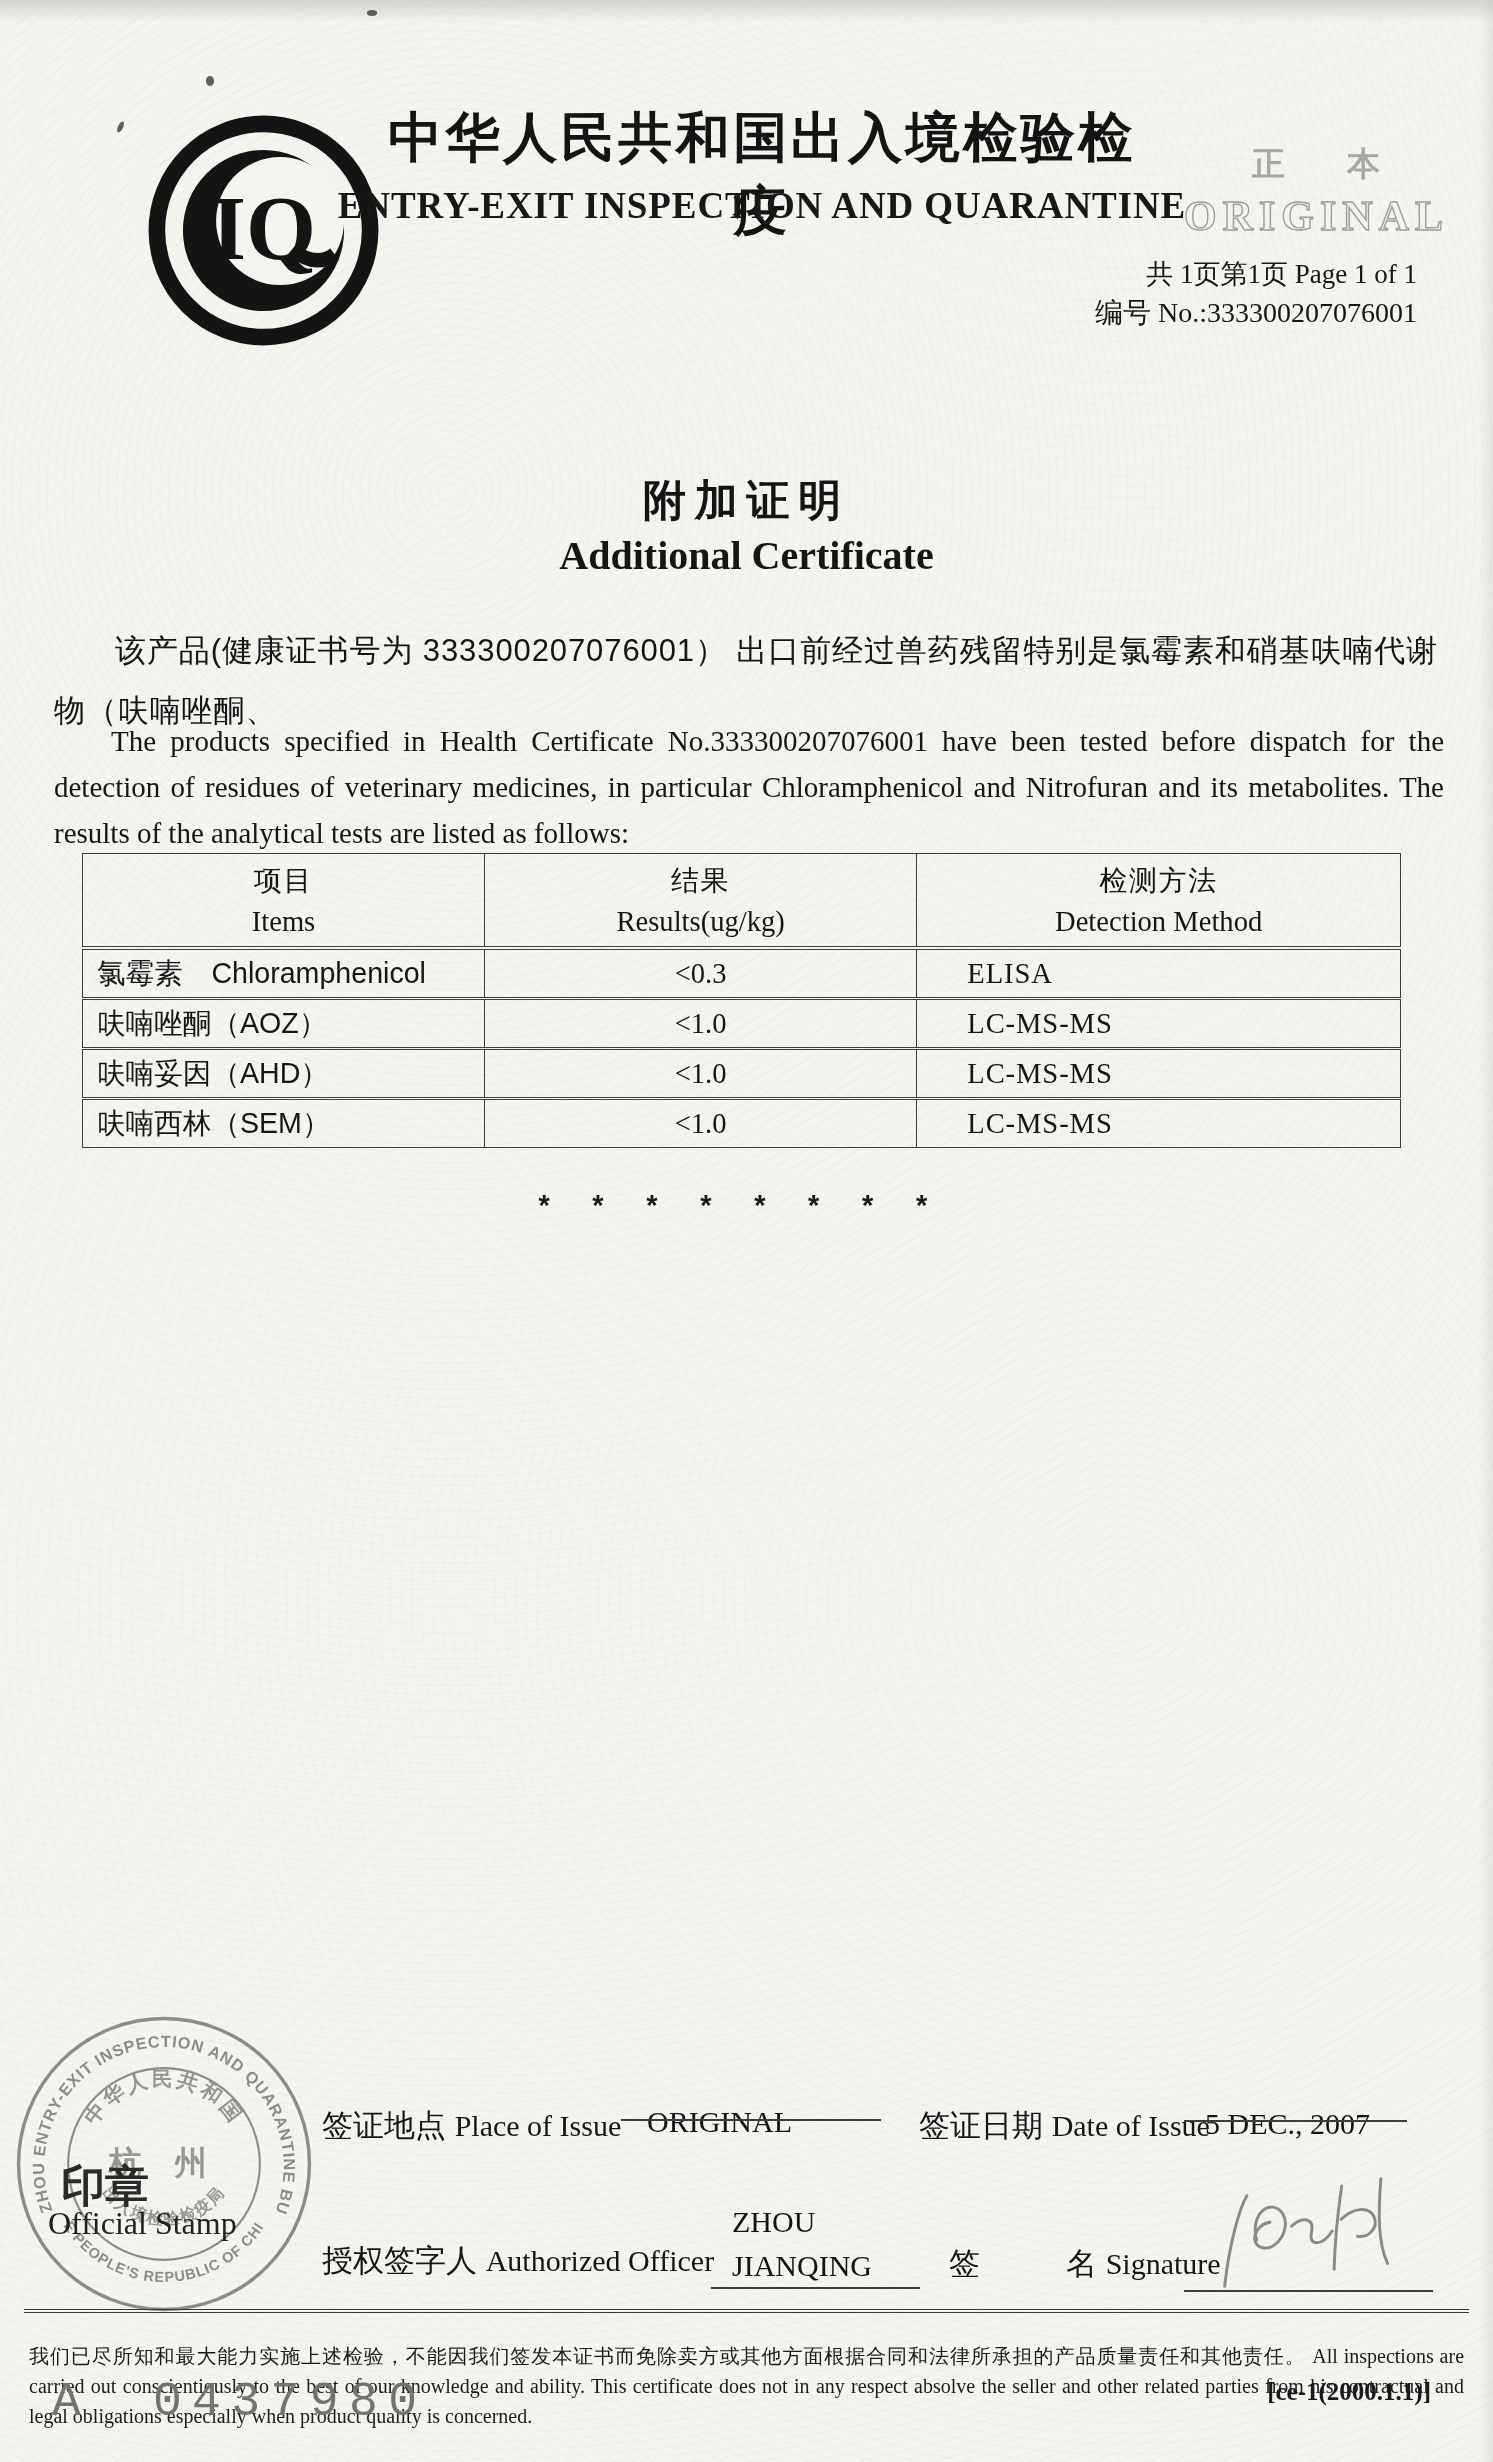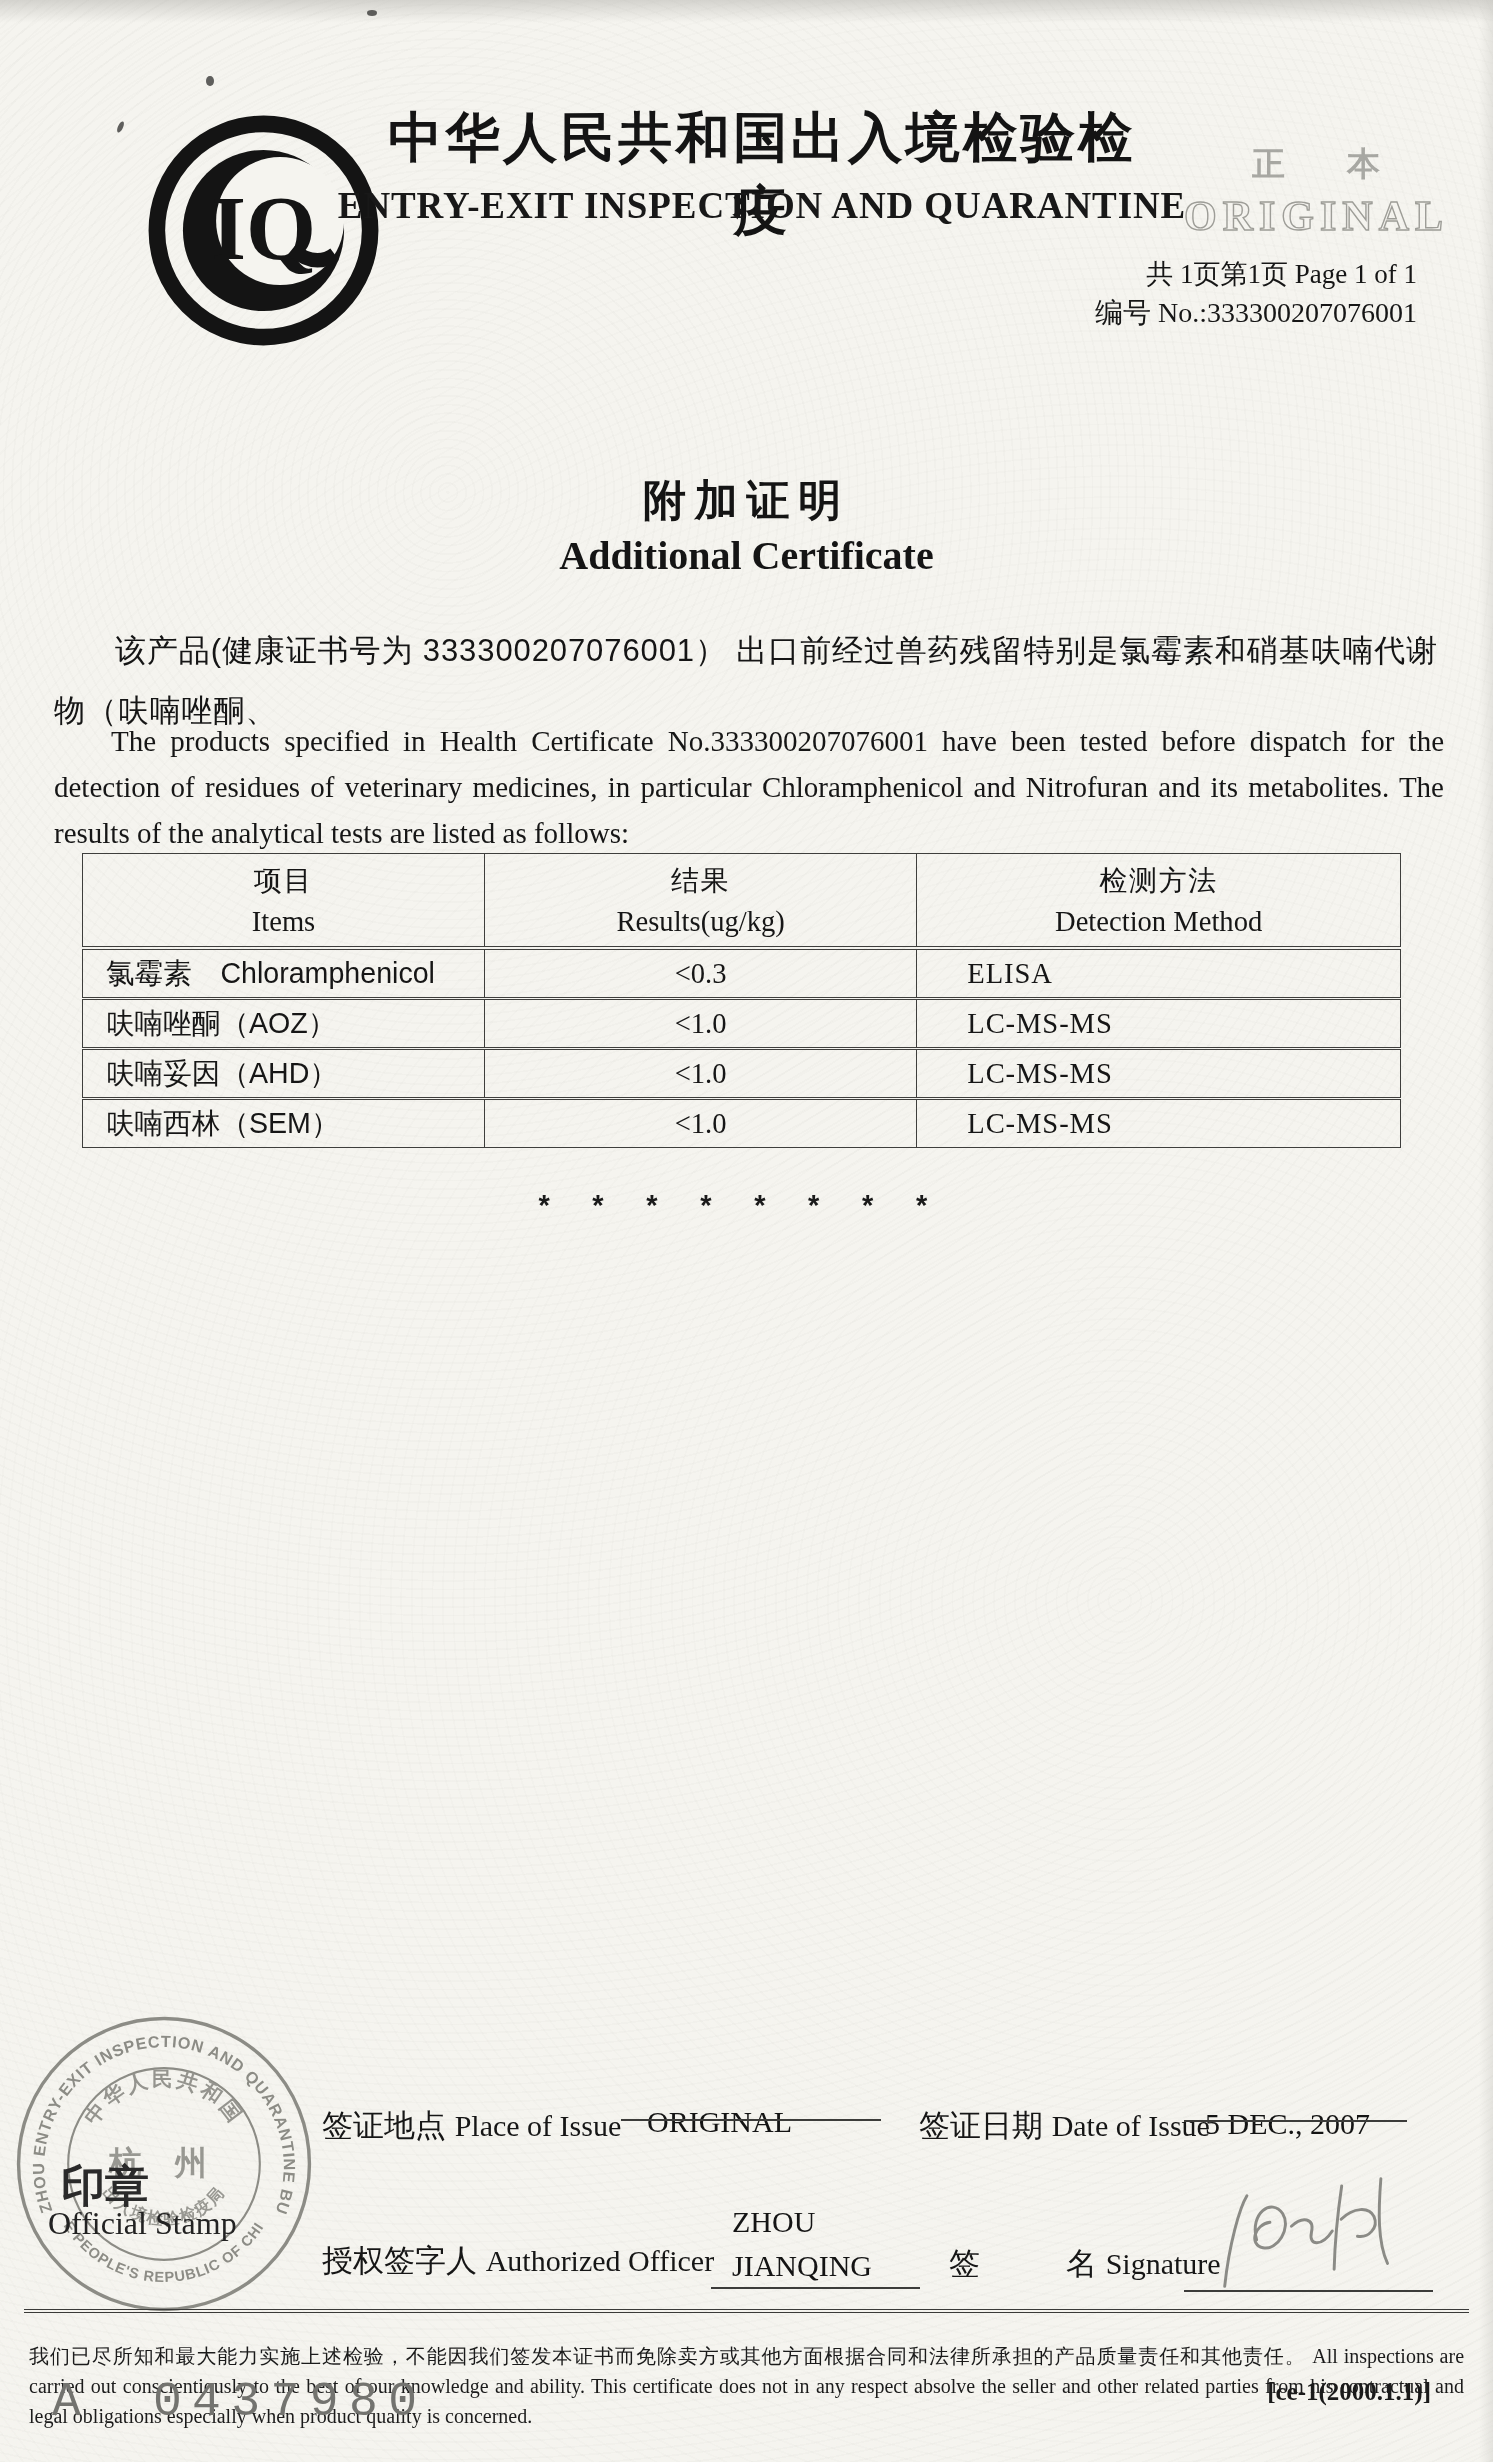--- a/index.html
+++ b/index.html
@@ -95,21 +95,21 @@
     color:#161616;
   }
   .results thead th{
     height:90px;vertical-align:middle;text-align:center;
     border-bottom:4.3px double #3e3e3c;
     font-weight:400;
   }
   .results thead .h-cn{display:block;font-size:28px;letter-spacing:1.7px;}
   .results thead .h-en{display:block;font-family:"Liberation Serif","DejaVu Serif",serif;font-size:28.6px;margin-top:5.2px;}
   .results tbody td{height:45px;font-size:28.6px;border-top:3.5px double #3e3e3c;}
-  .results tbody td.cell-item{padding-left:23px;}
+  .results tbody td.cell-item{padding-left:14px;}
   .results tbody td.cell-result{text-align:center;font-family:"Liberation Serif","DejaVu Serif",serif;}
   .results tbody td.cell-method{padding-left:50px;font-family:"Liberation Serif","DejaVu Serif",serif;letter-spacing:0.9px;}
   .stars{
     position:absolute;left:82px;top:1189px;width:1319px;text-align:center;
     font-size:29px;font-weight:700;letter-spacing:17.3px;color:#1a1a1a;
   }
 
   
   .stamp{position:absolute;left:10.4px;top:2010px;width:308px;height:308px;opacity:.82;}
   .stamp-label-cn{position:absolute;left:61px;top:2157px;font-size:44px;font-weight:700;color:#2a2a2a;}

